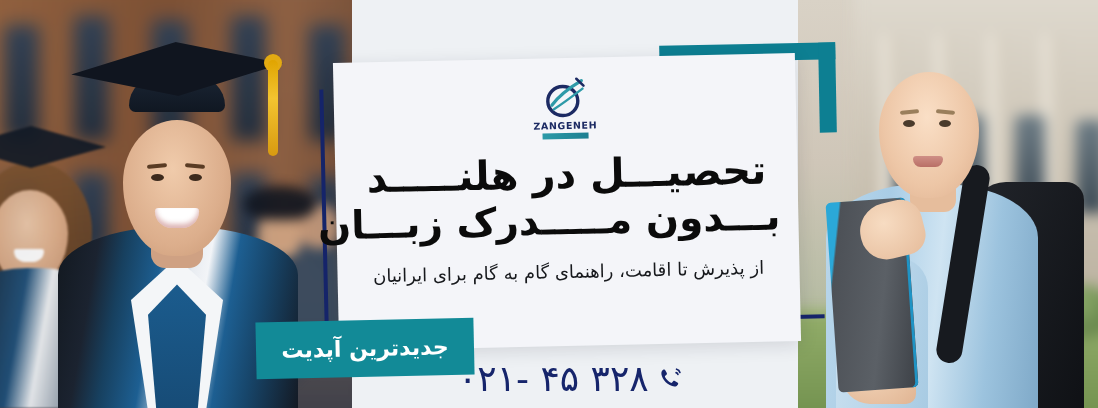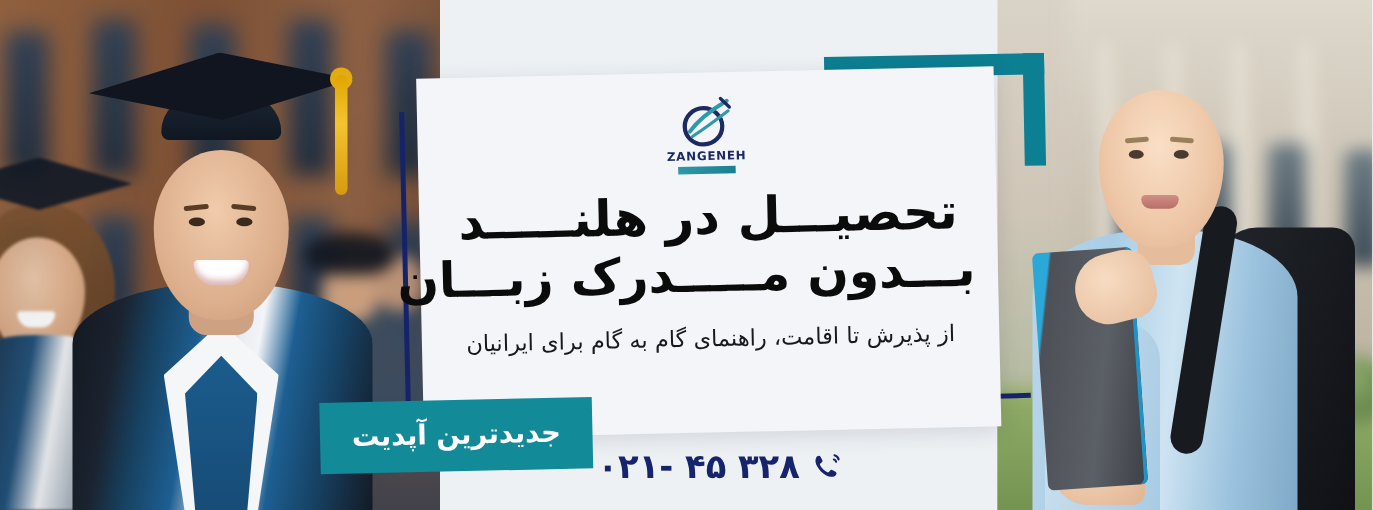--- a/index.html
+++ b/index.html
@@ -223,23 +223,22 @@
     direction:rtl; color:#fff; font-size:22px; font-weight:700; letter-spacing:-.2px;
   }
 
   .phone {
     position:absolute; left:458px; top:358px; z-index:6;
     display:flex; align-items:center; gap:9px; direction:rtl;
   }
   .phone-icon { width:26px; height:26px; flex:0 0 26px; }
   .phone-num {
     direction:ltr; unicode-bidi:bidi-override;
-    font-size:27px; font-weight:700; color:var(--navy); letter-spacing:.5px;
+    font-size:36px; font-weight:400; color:var(--navy); letter-spacing:.5px;
     font-family:"DejaVu Sans","Liberation Sans",sans-serif;
-    margin-left:20px;
   }
 
   :root { --teal:#0d7f92; --teal-badge:#128a97; --navy:#16256b; }
 </style>
 </head>
 <body>
 
 <div id="banner">
 
   <div class="photo-left">

